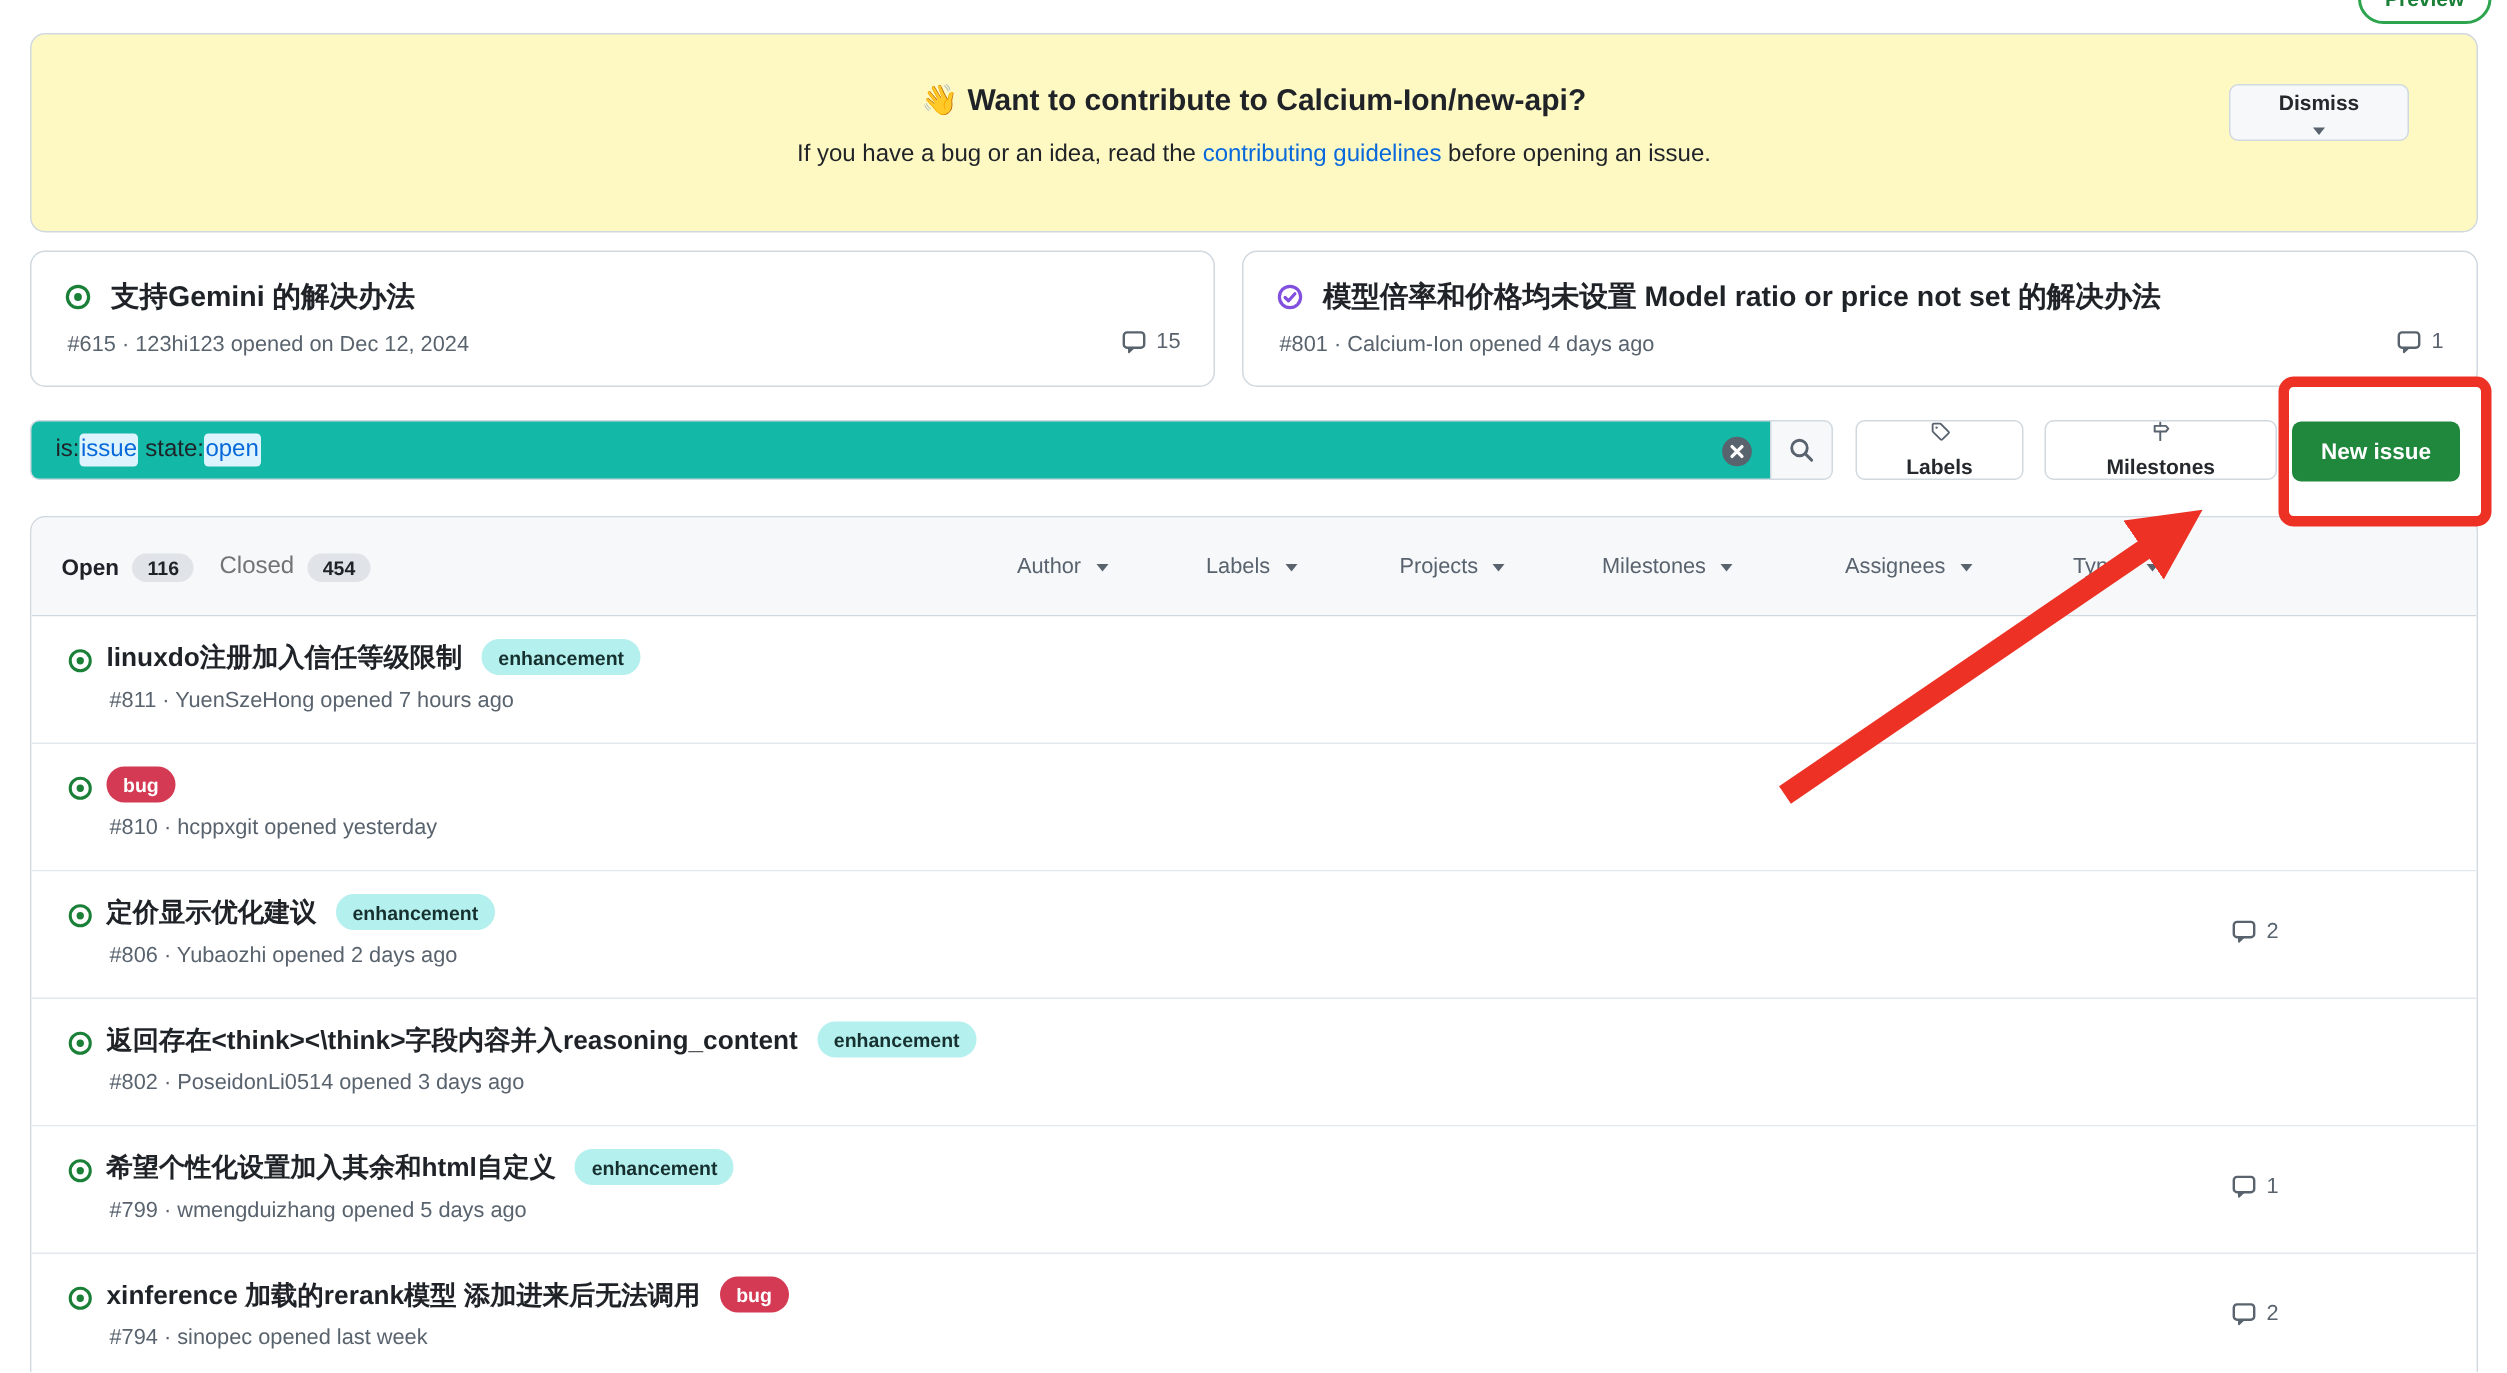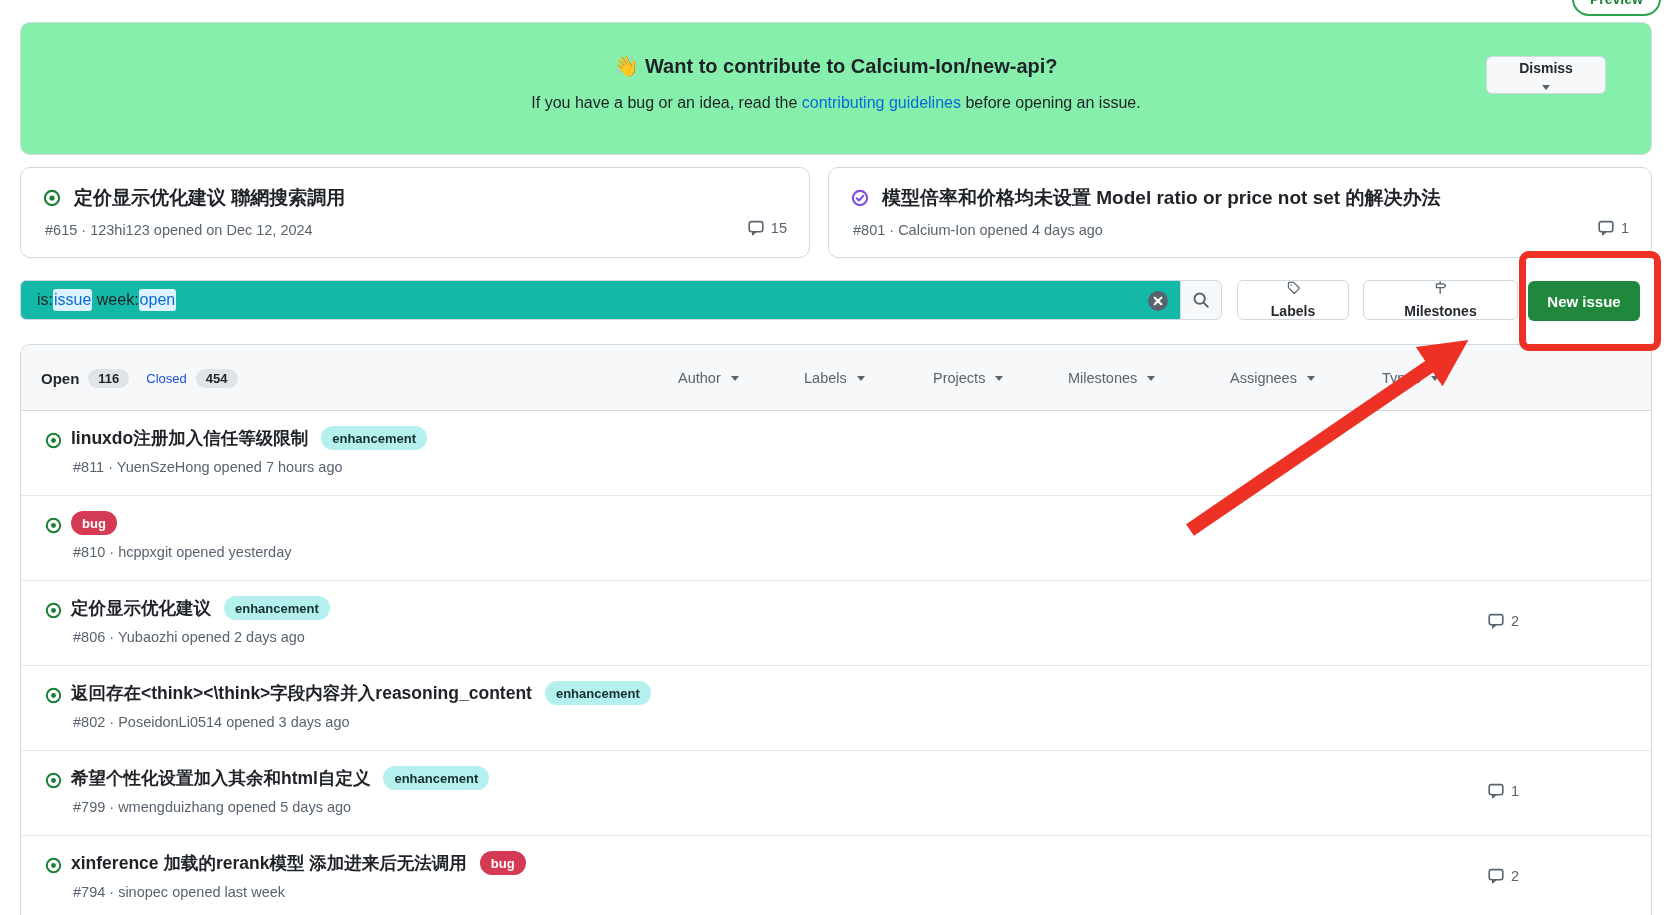--- a/index.html
+++ b/index.html
@@ -7,21 +7,21 @@
     font-family:"Liberation Sans","DejaVu Sans",sans-serif; color:#1f2328; overflow:hidden; }
   .canvas { position:relative; width:1671px; height:915px; overflow:hidden; }
 
   
   .preview-pill { position:absolute; left:1572px; top:-18px; height:34px; padding:0 16px;
     border:2px solid #2da44e; border-radius:17px; background:#fff; color:#1a7f37;
     font-size:14px; font-weight:700; display:flex; align-items:center; }
 
   
   .banner { position:absolute; left:20px; top:22px; width:1632px; height:133px;
-    border:1px solid #d1d9e0; border-radius:10px; background:#86efac; }
+    border:1px solid #d1d9e0; border-radius:10px; background:#fef9c3; }
   .banner-title { position:absolute; top:31px; left:0; right:0; text-align:center;
     font-size:20px; font-weight:700; color:#1f2328; }
   .banner-sub { position:absolute; top:71px; left:0; right:0; text-align:center;
     font-size:16px; color:#1f2328; }
   .link { color:#0969da; cursor:pointer; }
   .btn { display:flex; align-items:center; justify-content:center; gap:9px;
     background:#f6f8fa; border:1px solid #d1d9e0; border-radius:6px;
     font-size:14px; font-weight:600; color:#25292e; cursor:pointer;flex-direction:column; }
   .dismiss-btn { position:absolute; right:45px; top:33px; height:38px; width:120px; }
   .caret { width:0; height:0; border-left:4px solid transparent; border-right:4px solid transparent;
@@ -61,21 +61,21 @@
   .annotation-arrow { position:absolute; left:0; top:0; z-index:9; pointer-events:none; }
 
   
   .list { position:absolute; left:20px; top:344px; width:1632px; height:571px;
     border:1px solid #d1d9e0; border-bottom:none; border-radius:10px 10px 0 0;
     background:#fff; overflow:hidden; }
   .list-header { position:relative; height:66px; background:#f6f8fa; border-bottom:1px solid #d1d9e0; }
   .state-tabs { position:absolute; left:20px; top:0; height:66px; display:flex; align-items:center; gap:17px; }
   .tab { display:flex; align-items:center; gap:9px; cursor:pointer; }
   .tab-open-label { font-size:15px; font-weight:700; color:#1f2328; }
-  .tab-closed-label { font-size:13px; color:#1d4ed8;text-align:right; }
+  .tab-closed-label { font-size:16px; color:#737373;text-align:right; }
   .count-pill { background:rgba(129,139,152,0.18); border-radius:11px; padding:2px 10px;
     font-size:13px; font-weight:600; color:#1f2328; }
   .filter { position:absolute; top:0; height:66px; display:flex; align-items:center; gap:10px;
     color:#59636e; font-size:14.5px; cursor:pointer; }
   .sort-ctl { position:absolute; left:1470px; top:0; height:66px; display:flex; align-items:center;
     gap:9px; cursor:pointer; color:#25292e; font-size:15px; font-weight:600; }
 
   .row { position:relative; height:85px; border-bottom:1px solid #e3e8ee; background:#fff; }
   .row:first-of-type { height:83px; }
   .row-icon { position:absolute; left:24px; top:21px; }
@@ -109,21 +109,21 @@
       <span class="caret"></span>
     </div>
   </div>
 
   <div class="card c1">
     <div class="card-title-row">
       <svg width="18" height="18" viewBox="0 0 16 16">
         <circle cx="8" cy="8" r="6.3" fill="none" stroke="#1a7f37" stroke-width="1.9"></circle>
         <circle cx="8" cy="8" r="2.3" fill="#1a7f37"></circle>
       </svg>
-      <span class="card-title">定价显示优化建议 聯網搜索調用</span>
+      <span class="card-title">支持Gemini 的解决办法</span>
     </div>
     <div class="card-meta">#615 · 123hi123 opened on Dec 12, 2024</div>
     <div class="comments">
       <svg width="16" height="16" viewBox="0 0 16 16">
         <rect x="1.2" y="1.6" width="13.6" height="10.2" rx="2.2" fill="none" stroke="#59636e" stroke-width="1.6"></rect>
         <path d="M4.6 11.8v3.1l3.4-3.1" fill="#59636e" stroke="#59636e" stroke-width="1.2" stroke-linejoin="round"></path>
       </svg>
       <span>15</span>
     </div>
   </div>
@@ -141,21 +141,21 @@
       <svg width="16" height="16" viewBox="0 0 16 16">
         <rect x="1.2" y="1.6" width="13.6" height="10.2" rx="2.2" fill="none" stroke="#59636e" stroke-width="1.6"></rect>
         <path d="M4.6 11.8v3.1l3.4-3.1" fill="#59636e" stroke="#59636e" stroke-width="1.2" stroke-linejoin="round"></path>
       </svg>
       <span>1</span>
     </div>
   </div>
 
   <div class="search-group">
     <div class="search-input">
-      <span>is:</span><span class="tok-hl">issue</span><span> week:</span><span class="tok-hl">open</span>
+      <span>is:</span><span class="tok-hl">issue</span><span> state:</span><span class="tok-hl">open</span>
       <button class="clear-btn">
         <svg width="22" height="22" viewBox="0 0 16 16">
           <circle cx="8" cy="8" r="7.2" fill="#59636e"></circle>
           <path d="M5.6 5.6l4.8 4.8M10.4 5.6l-4.8 4.8" stroke="#fff" stroke-width="1.6" stroke-linecap="round"></path>
         </svg>
       </button>
     </div>
     <div class="search-btn">
       <svg width="18" height="18" viewBox="0 0 16 16">
         <circle cx="6.8" cy="6.8" r="4.6" fill="none" stroke="#59636e" stroke-width="1.7"></circle>

